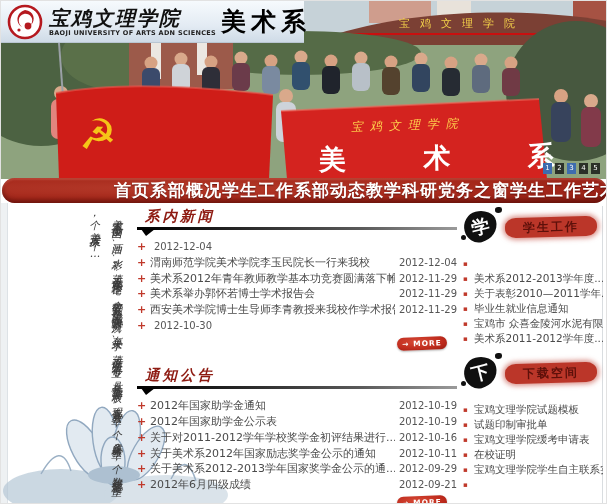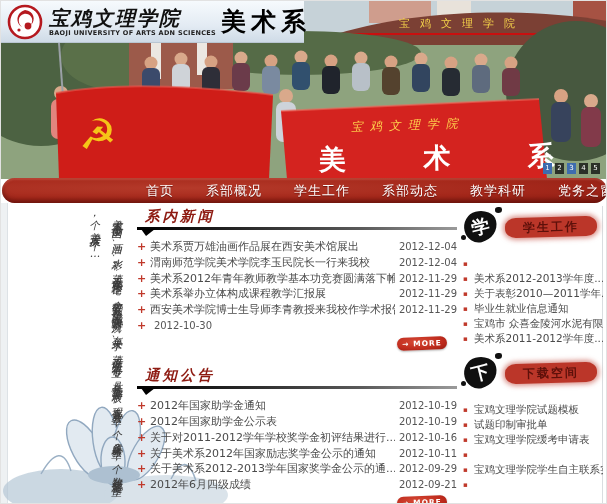--- a/index.html
+++ b/index.html
@@ -39,22 +39,22 @@
     position:absolute; left:1px; right:1px; top:0; height:25px; border-radius:13px;
     background:radial-gradient(ellipse at 30% 40%, #b53a2a 0%, #a5281b 55%, #8c1d13 100%);
     box-shadow:inset 0 -3px 5px rgba(70,8,4,.55), inset 0 2px 2px rgba(255,160,140,.25);
     display:flex; align-items:center;
   }
   .nav-items {
     display:flex; flex:1; justify-content:space-between;
     margin-left:112px; margin-right:30px;
   }
   .nav-item {
-    color:#fff; font-size:13px; font-weight:normal; letter-spacing:1px;
-    white-space:nowrap; cursor:pointer; text-shadow:0 1px 1px rgba(60,0,0,.6);margin-left:32px;
+    color:#fff; font-size:17px; font-weight:bold; letter-spacing:1px;
+    white-space:nowrap; cursor:pointer; text-shadow:0 1px 1px rgba(60,0,0,.6);
   }
   
   .left-strip { position:absolute; left:0; top:202px; width:7px; height:302px; background:#eef1f3; border-right:1px solid #dde2e6; z-index:2; }
   .right-line { position:absolute; left:601px; top:205px; width:1px; height:297px; background:#d9dde0; z-index:2; }
   
   .v-intro {
     position:absolute; left:13px; top:210px; height:284px; width:114px; z-index:3;
     writing-mode:vertical-rl; text-orientation:upright;
     font-family:"DejaVu Serif", serif; font-style:italic;
     font-size:10.5px; letter-spacing:1.5px; line-height:22px; color:#3a3a3a;
@@ -289,36 +289,35 @@
   <div class="col-center">
 
     <div class="sec">
       <div class="sec-head">
         <span class="sec-title">系内新闻</span>
       </div>
       <div class="brush"></div>
       <div class="rows">
         <div class="row">
           <span class="plus">+</span>
-          <span class="row-title">美术系贾万雄油画作品展在西安美术馆展出</span>
           <span class="row-date">2012-12-04</span>
         </div>
         <div class="row">
           <span class="plus">+</span>
           <span class="row-title">渭南师范学院美术学院李玉民院长一行来我校</span>
           <span class="row-date">2012-12-04</span>
         </div>
         <div class="row">
           <span class="plus">+</span>
           <span class="row-title">美术系2012年青年教师教学基本功竞赛圆满落下帷幕</span>
           <span class="row-date">2012-11-29</span>
         </div>
         <div class="row">
           <span class="plus">+</span>
-          <span class="row-title">美术系举办立体构成课程教学汇报展</span>
+          <span class="row-title">美术系举办郭怀若博士学术报告会</span>
           <span class="row-date">2012-11-29</span>
         </div>
         <div class="row">
           <span class="plus">+</span>
           <span class="row-title">西安美术学院博士生导师李青教授来我校作学术报告</span>
           <span class="row-date">2012-11-29</span>
         </div>
         <div class="row">
           <span class="plus">+</span>
           <span class="row-date">2012-10-30</span>
@@ -429,20 +428,21 @@
         <div class="sb-row">
           <span class="dot">▪</span>
           <span class="sb-title">试题印制审批单</span>
         </div>
         <div class="sb-row">
           <span class="dot">▪</span>
           <span class="sb-title">宝鸡文理学院缓考申请表</span>
         </div>
         <div class="sb-row">
           <span class="dot">▪</span>
+          <span class="sb-title">在校证明</span>
         </div>
         <div class="sb-row">
           <span class="dot">▪</span>
           <span class="sb-title">宝鸡文理学院学生自主联系实习单...</span>
         </div>
         <div class="sb-row">
           <span class="dot">▪</span>
         </div>
       </div>
     </div>

